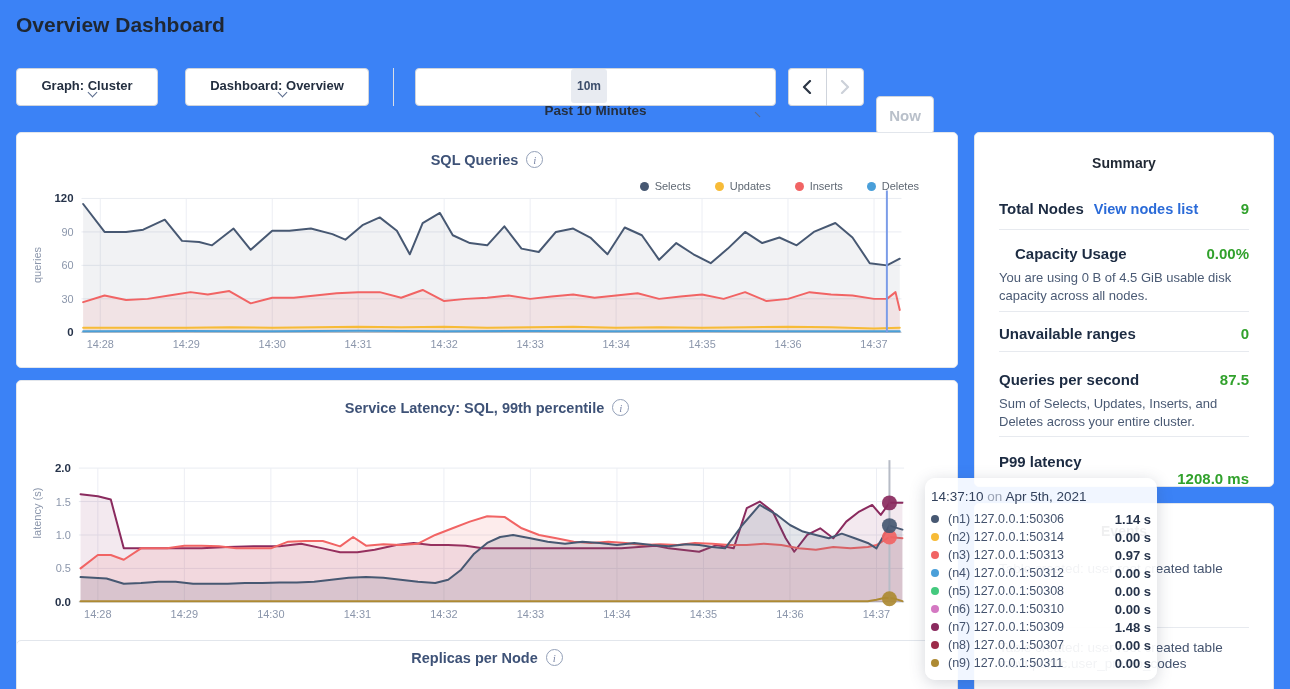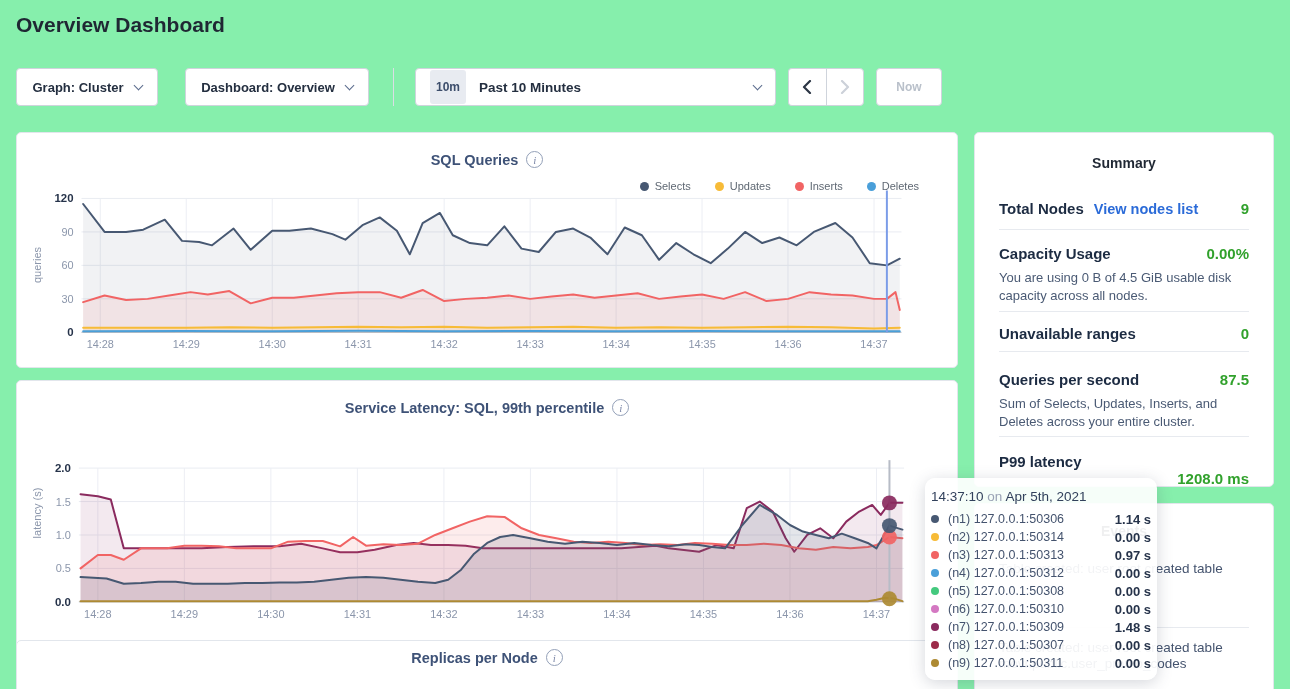--- a/index.html
+++ b/index.html
@@ -1,37 +1,37 @@
 <!DOCTYPE html>
 <html><head>
 <meta charset="utf-8">
 <style>
   * { margin:0; padding:0; box-sizing:border-box; }
   html,body { background:#f6f7f9; }
-  .page { position:relative; width:1290px; height:689px; background:#86efac;
+  .page { position:relative; width:1290px; height:689px; background:#3b82f6;
           font-family:"Liberation Sans", sans-serif; overflow:hidden;text-decoration:underline; }
   .page-title { position:absolute; left:16px; top:13px; font-size:21px; font-weight:600; color:#1f2733; }
 
   
   .btn { position:absolute; top:68px; height:38px; background:#fff; border:1px solid #cfd4dc;
          border-radius:4px; display:flex; align-items:center; font-weight:700; font-size:13px;
-         color:#242f40; cursor:pointer; }
+         color:#242f40; cursor:pointer;flex-direction:column; }
   .dd { justify-content:center; }
   .chev { width:7px; height:7px; border-right:1.7px solid #5a6b8c; border-bottom:1.7px solid #5a6b8c;
           transform:rotate(45deg); margin-left:11px; margin-top:-4px; }
   .vdiv { position:absolute; left:393px; top:68px; width:1px; height:38px; background:#dadee5; }
   .timepicker { left:415px; width:361px; padding:0 14px; font-size:13.5px; }
   .badge { background:#e8ebf1; color:#3c4d6b; font-weight:700; font-size:12px; padding:10px 6px;
            border-radius:3px; margin-right:13px; }
   .pn { position:absolute; left:788px; top:68px; width:76px; height:38px; display:flex; }
   .pn .btn2 { flex:1; background:#fff; border:1px solid #cfd4dc; display:flex; align-items:center;
               justify-content:center; cursor:pointer; }
   .pn .btn2:first-child { border-radius:4px 0 0 4px; border-right:none; }
   .pn .btn2:last-child { border-radius:0 4px 4px 0; }
-  .now { left:876px; width:66px; justify-content:center; color:#b9c0ca; font-size:12px; }
+  .now { left:876px; width:58px; justify-content:center; color:#b9c0ca; font-size:15px;margin-top:28px; }
 
   
   .card { position:absolute; background:#fff; border:1px solid #e2e6ec; border-radius:5px; }
   .chart-title-row { position:absolute; top:18px; left:0; right:0; display:flex;
                      justify-content:center; align-items:center; gap:8px; }
   .chart-title { font-size:14.5px; font-weight:700; color:#3e5277; }
   .info-icon { width:17px; height:17px; border:1.2px solid #93a0b8; border-radius:50%; color:#7e89a9;
                font-size:11px; display:flex; align-items:center; justify-content:center;
                font-family:"Liberation Serif", serif; font-style:italic; cursor:pointer; }
   .legend { position:absolute; top:47px; right:38px; display:flex; gap:24px; font-size:11px; color:#5f6873; }
@@ -224,21 +224,21 @@
   <div class="card" style="left:974px;top:132px;width:300px;height:355px;">
     <div class="sum-head">Summary</div>
 
     <div class="sumrow" style="top:67px;">
       <span class="sumrow-label">Total Nodes</span>
       <a class="sumlink">View nodes list</a>
       <span class="sumval">9</span>
     </div>
     <div class="sumdiv" style="top:96px;"></div>
 
-    <div class="sumrow" style="top:112px;">
+    <div class="sumrow" style="top:112px;margin-left:16px;">
       <span class="sumrow-label">Capacity Usage</span>
       <span class="sumval">0.00%</span>
     </div>
     <div class="sumdesc" style="top:136px;">You are using 0 B of 4.5 GiB usable disk capacity across all nodes.</div>
     <div class="sumdiv" style="top:178px;"></div>
 
     <div class="sumrow" style="top:192px;">
       <span class="sumrow-label">Unavailable ranges</span>
       <span class="sumval">0</span>
     </div>

